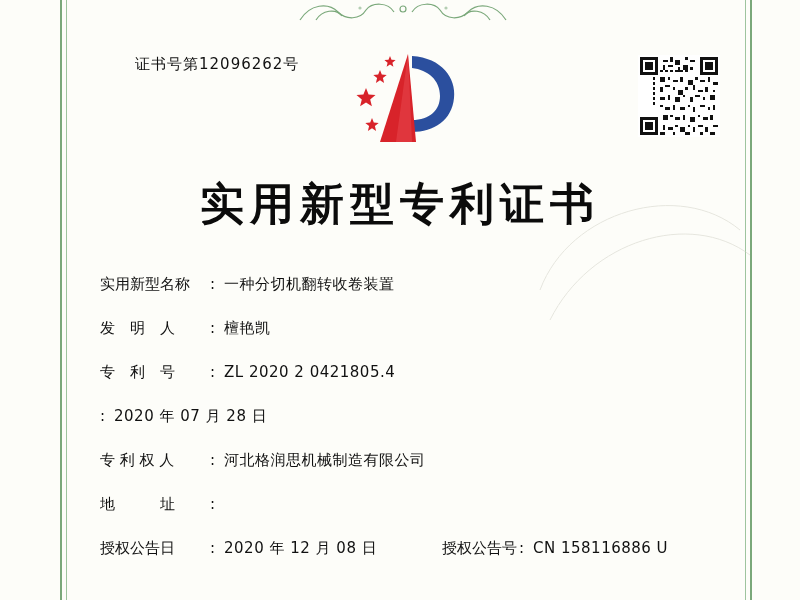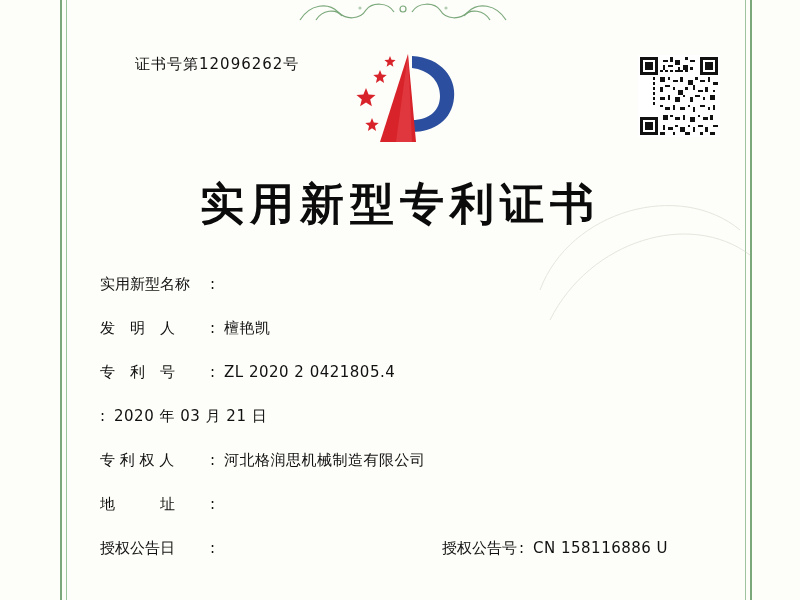--- a/index.html
+++ b/index.html
@@ -314,54 +314,56 @@
     </svg>
   </div>
 
   <div class="title">实用新型专利证书</div>
 
   <div class="fields">
 
     <div class="field-row">
       <span class="field-label">实用新型名称</span>
       <span class="field-colon">:</span>
+      <span class="field-value">一种分切机翻转收卷装置</span>
     </div>
 
     <div class="field-row">
       <span class="field-label">发　明　人</span>
       <span class="field-colon">:</span>
       <span class="field-value">檀艳凯</span>
     </div>
 
     <div class="field-row">
       <span class="field-label">专　利　号</span>
       <span class="field-colon">:</span>
       <span class="field-value">ZL 2020 2 0421805.4</span>
     </div>
 
     <div class="field-row">
       <span class="field-colon">:</span>
-      <span class="field-value">2020 年 03 月 21 日</span>
+      <span class="field-value">2020 年 07 月 28 日</span>
     </div>
 
     <div class="field-row">
       <span class="field-label">专 利 权 人</span>
       <span class="field-colon">:</span>
       <span class="field-value">河北格润思机械制造有限公司</span>
     </div>
 
     <div class="field-row">
       <span class="field-label">地　　　址</span>
       <span class="field-colon">:</span>
     </div>
 
     <div class="bottom-row">
       <span class="bottom-left">
         <span class="field-label">授权公告日</span>
         <span class="field-colon">:</span>
+        <span class="field-value">2020 年 12 月 08 日</span>
       </span>
       <span class="bottom-right">
         <span class="field-label">授权公告号</span>
         <span class="field-colon">:</span>
         <span class="field-value">CN 158116886 U</span>
       </span>
     </div>
 
   </div>
 </div>

